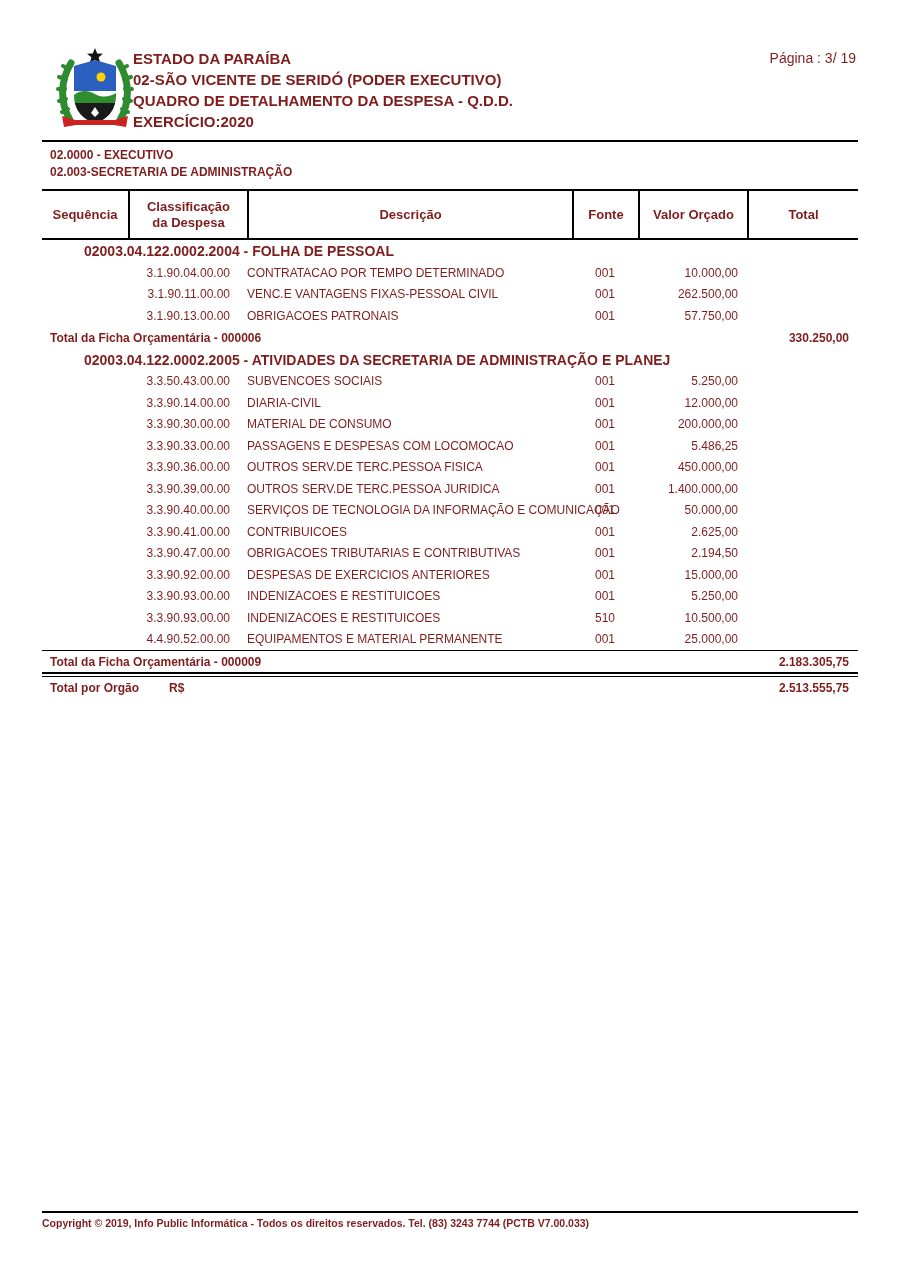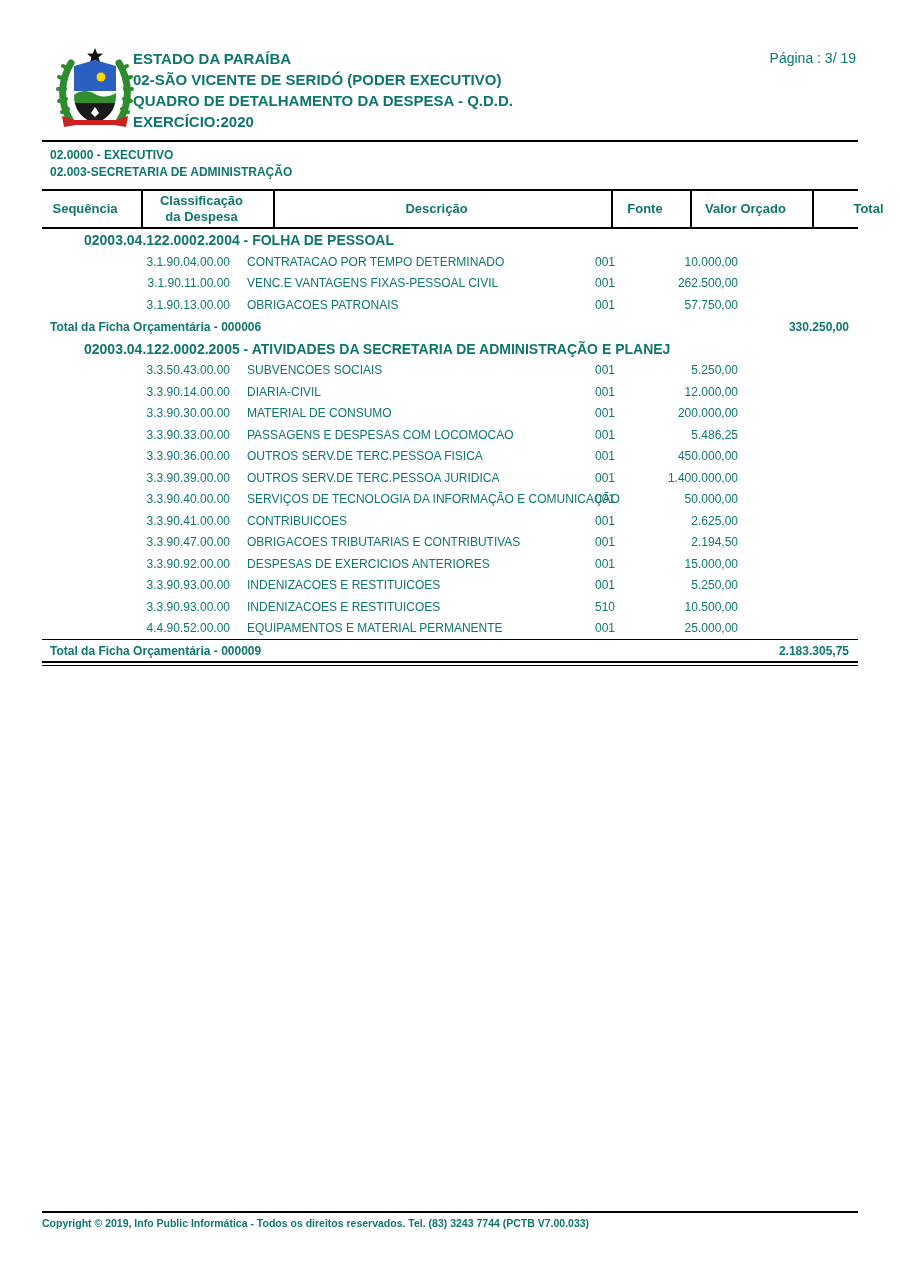--- a/index.html
+++ b/index.html
@@ -1,38 +1,38 @@
 <!DOCTYPE html>
 <html><head>
 <meta charset="utf-8">
 <style>
   * { margin:0; padding:0; box-sizing:border-box; }
   html,body { background:#e8e8e8; }
   .page {
     position:relative; width:900px; height:1273px; background:#ffffff;
-    font-family:"Liberation Sans","DejaVu Sans",sans-serif; color:#0f766e;
+    font-family:"Liberation Sans","DejaVu Sans",sans-serif; color:#7f1d1d;
     margin:0 auto; overflow:hidden;
   }
   .content { position:absolute; left:42px; top:0; width:816px; }
 
   
   .doc-header { position:relative; margin-top:47px; height:86px; }
   .logo { position:absolute; left:13px; top:0; width:80px; height:84px; }
   .title-block { margin-left:91px; padding-top:1px; }
   .title-block div { font-size:15px; font-weight:bold; line-height:21px; white-space:nowrap; }
   .page-num { position:absolute; right:2px; top:3px; font-size:14px; }
 
   
   .org-section { margin-top:7px; border-top:2px solid #000; padding:5px 8px 8px; }
   .org-section div { font-size:12px; font-weight:bold; line-height:17px; }
 
   
   .grid6 { display:grid; grid-template-columns:86px 119px 325px 66px 109px 111px; }
   .table-header {
-    border-top:2px solid #000; border-bottom:2px solid #000; height:40px;gap:13px;
+    border-top:2px solid #000; border-bottom:2px solid #000; height:51px;
   }
   .th {
     display:flex; flex-direction:column; align-items:center; justify-content:center;
     font-size:13px; font-weight:bold; line-height:16px; text-align:center;
   }
   .th + .th { border-left:2px solid #000; }
 
   .group-row { height:22px; display:flex; align-items:center; font-size:14px; font-weight:bold; padding-left:8px; white-space:nowrap;margin-left:34px; }
   .row { height:21.5px; align-items:center; font-size:12px; }
   .cell { overflow:visible; }
@@ -262,20 +262,27 @@
         <div class="cell total"></div>
       </div>
 
       <div class="total-row ruled">
         <span class="t-label">Total da Ficha Orçamentária - 000009</span>
         <span class="t-value">2.183.305,75</span>
       </div>
 
       <div class="double-rule"></div>
 
+      <div class="total-row">
+        <span class="grand-label">
+          <span>Total por Orgão</span>
+          <span class="cur">R$</span>
+        </span>
+        <span class="t-value">2.513.555,75</span>
+      </div>
 
     </div>
   </div>
 
   <div class="doc-footer">
     <div>Copyright © 2019, Info Public Informática - Todos os direitos reservados. Tel. (83) 3243 7744 (PCTB V7.00.033)</div>
   </div>
 </div>
 
 </body></html>

